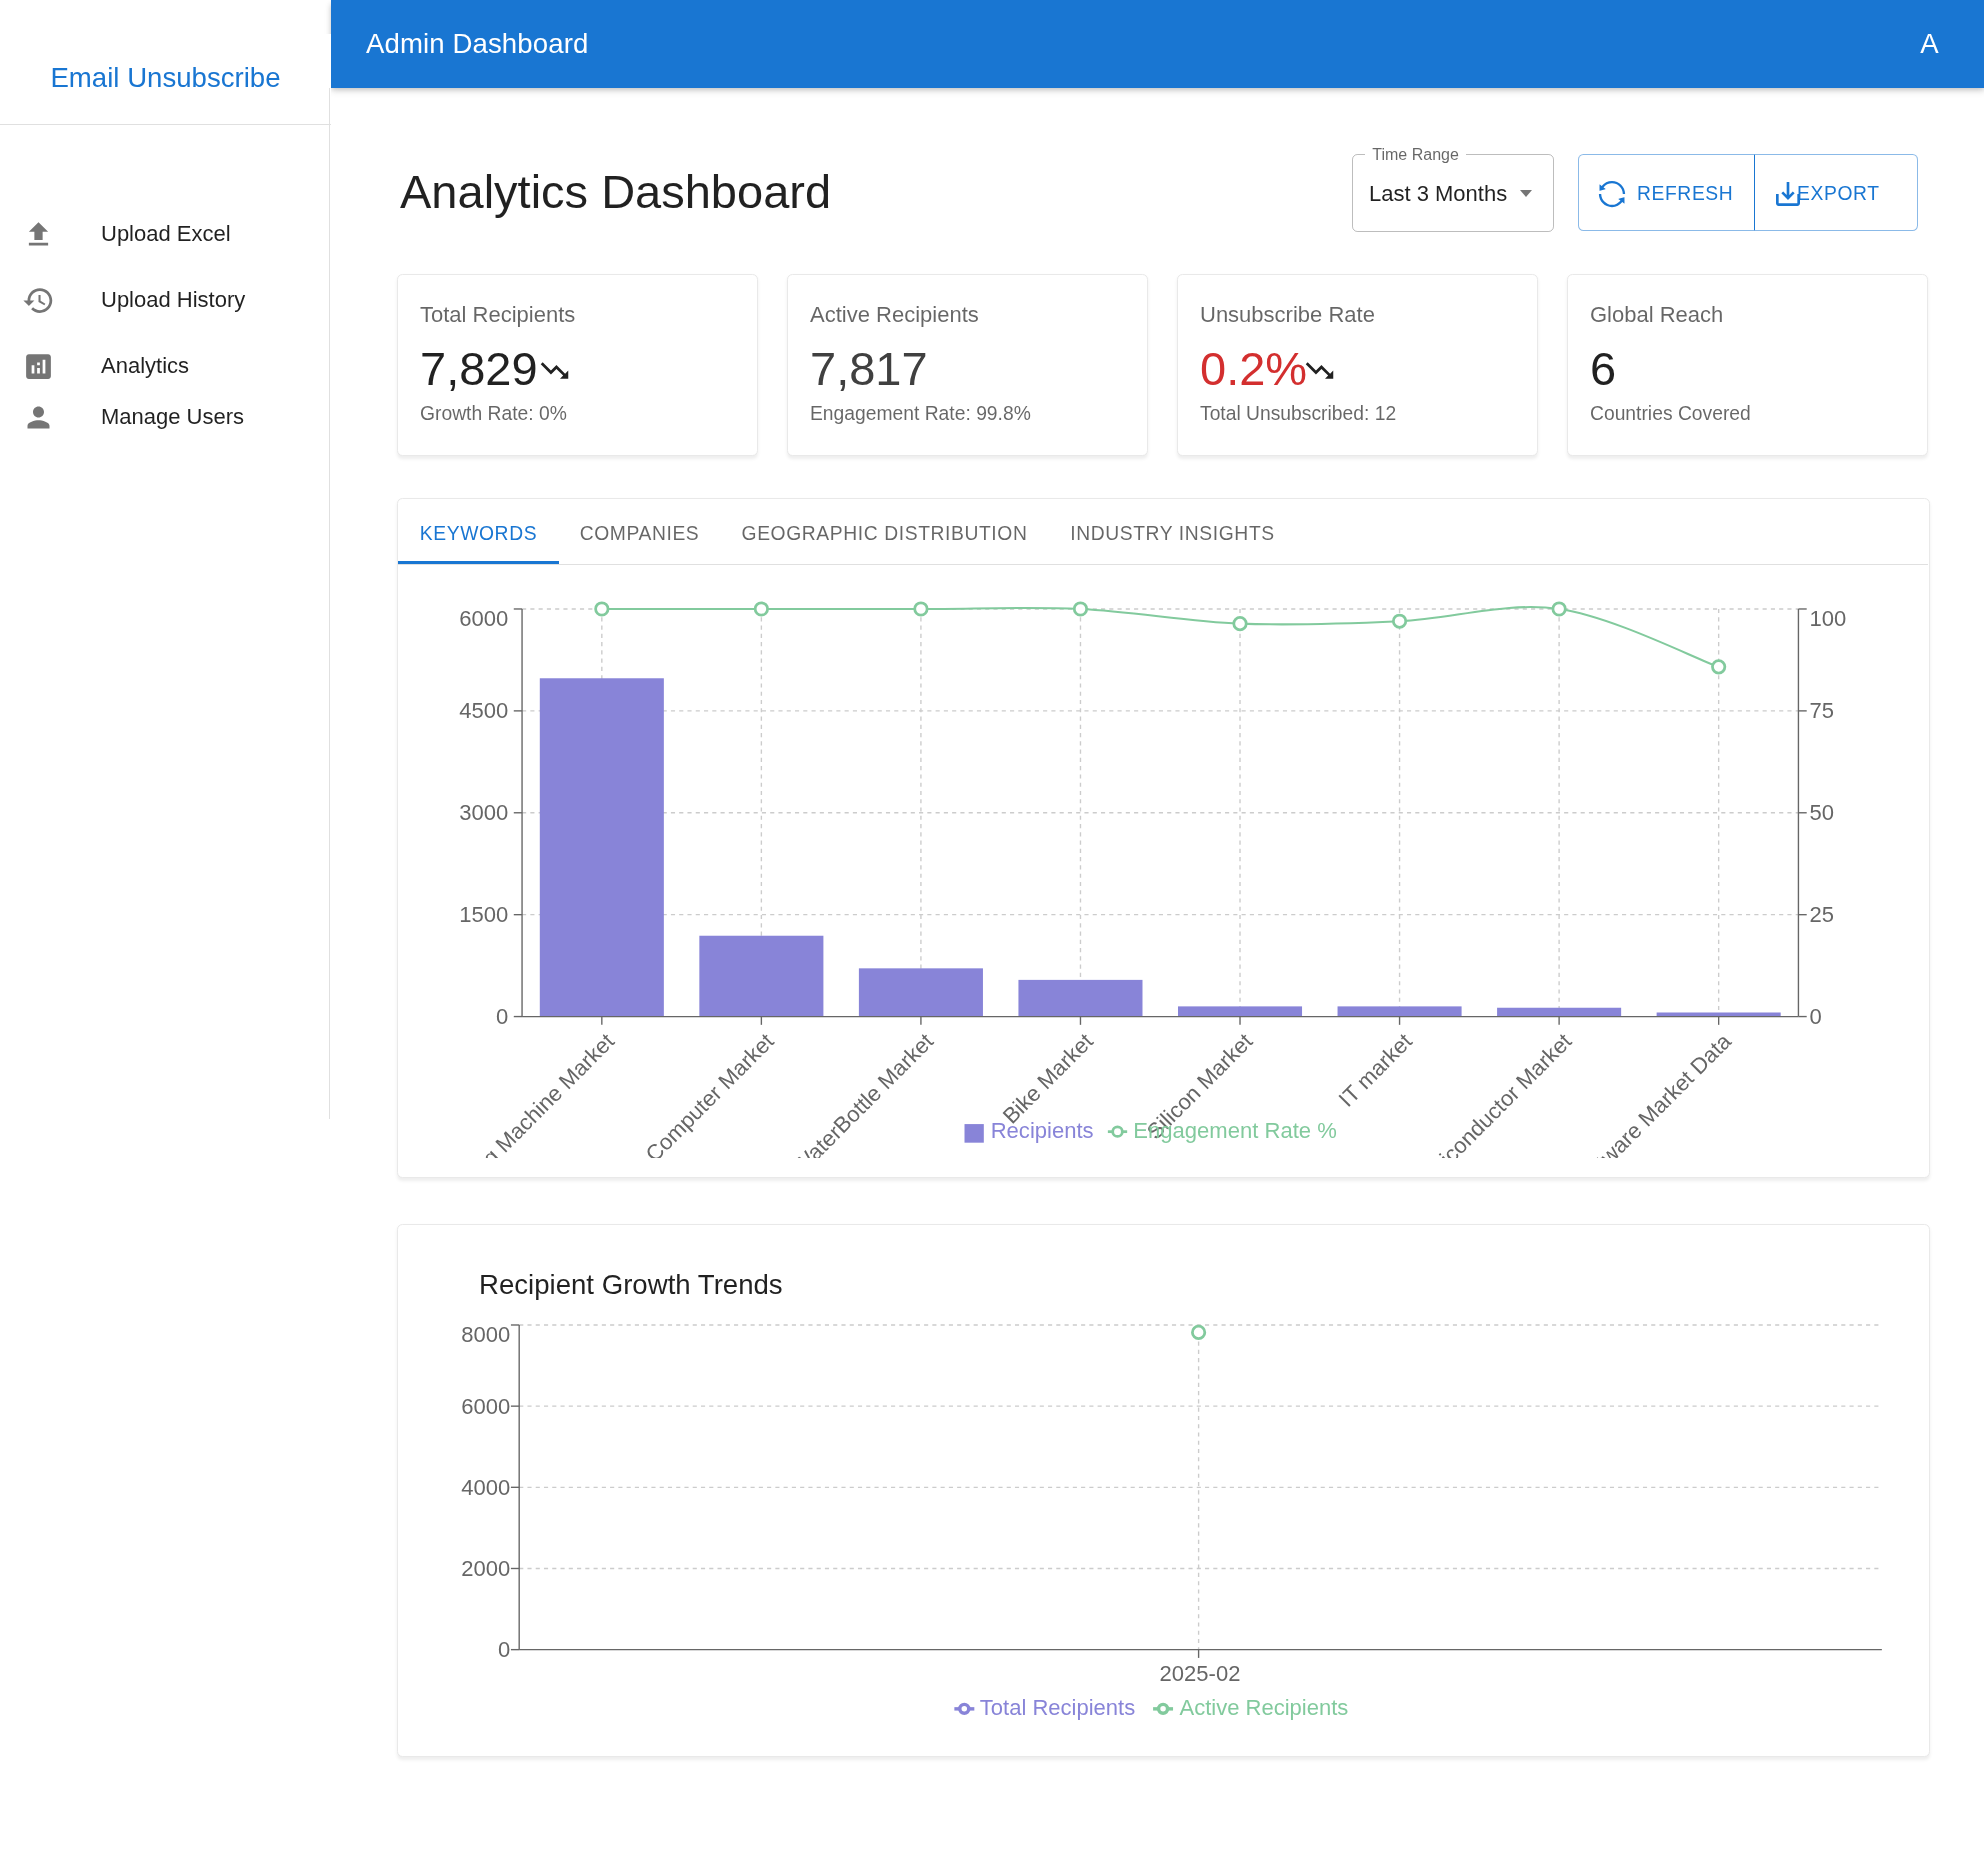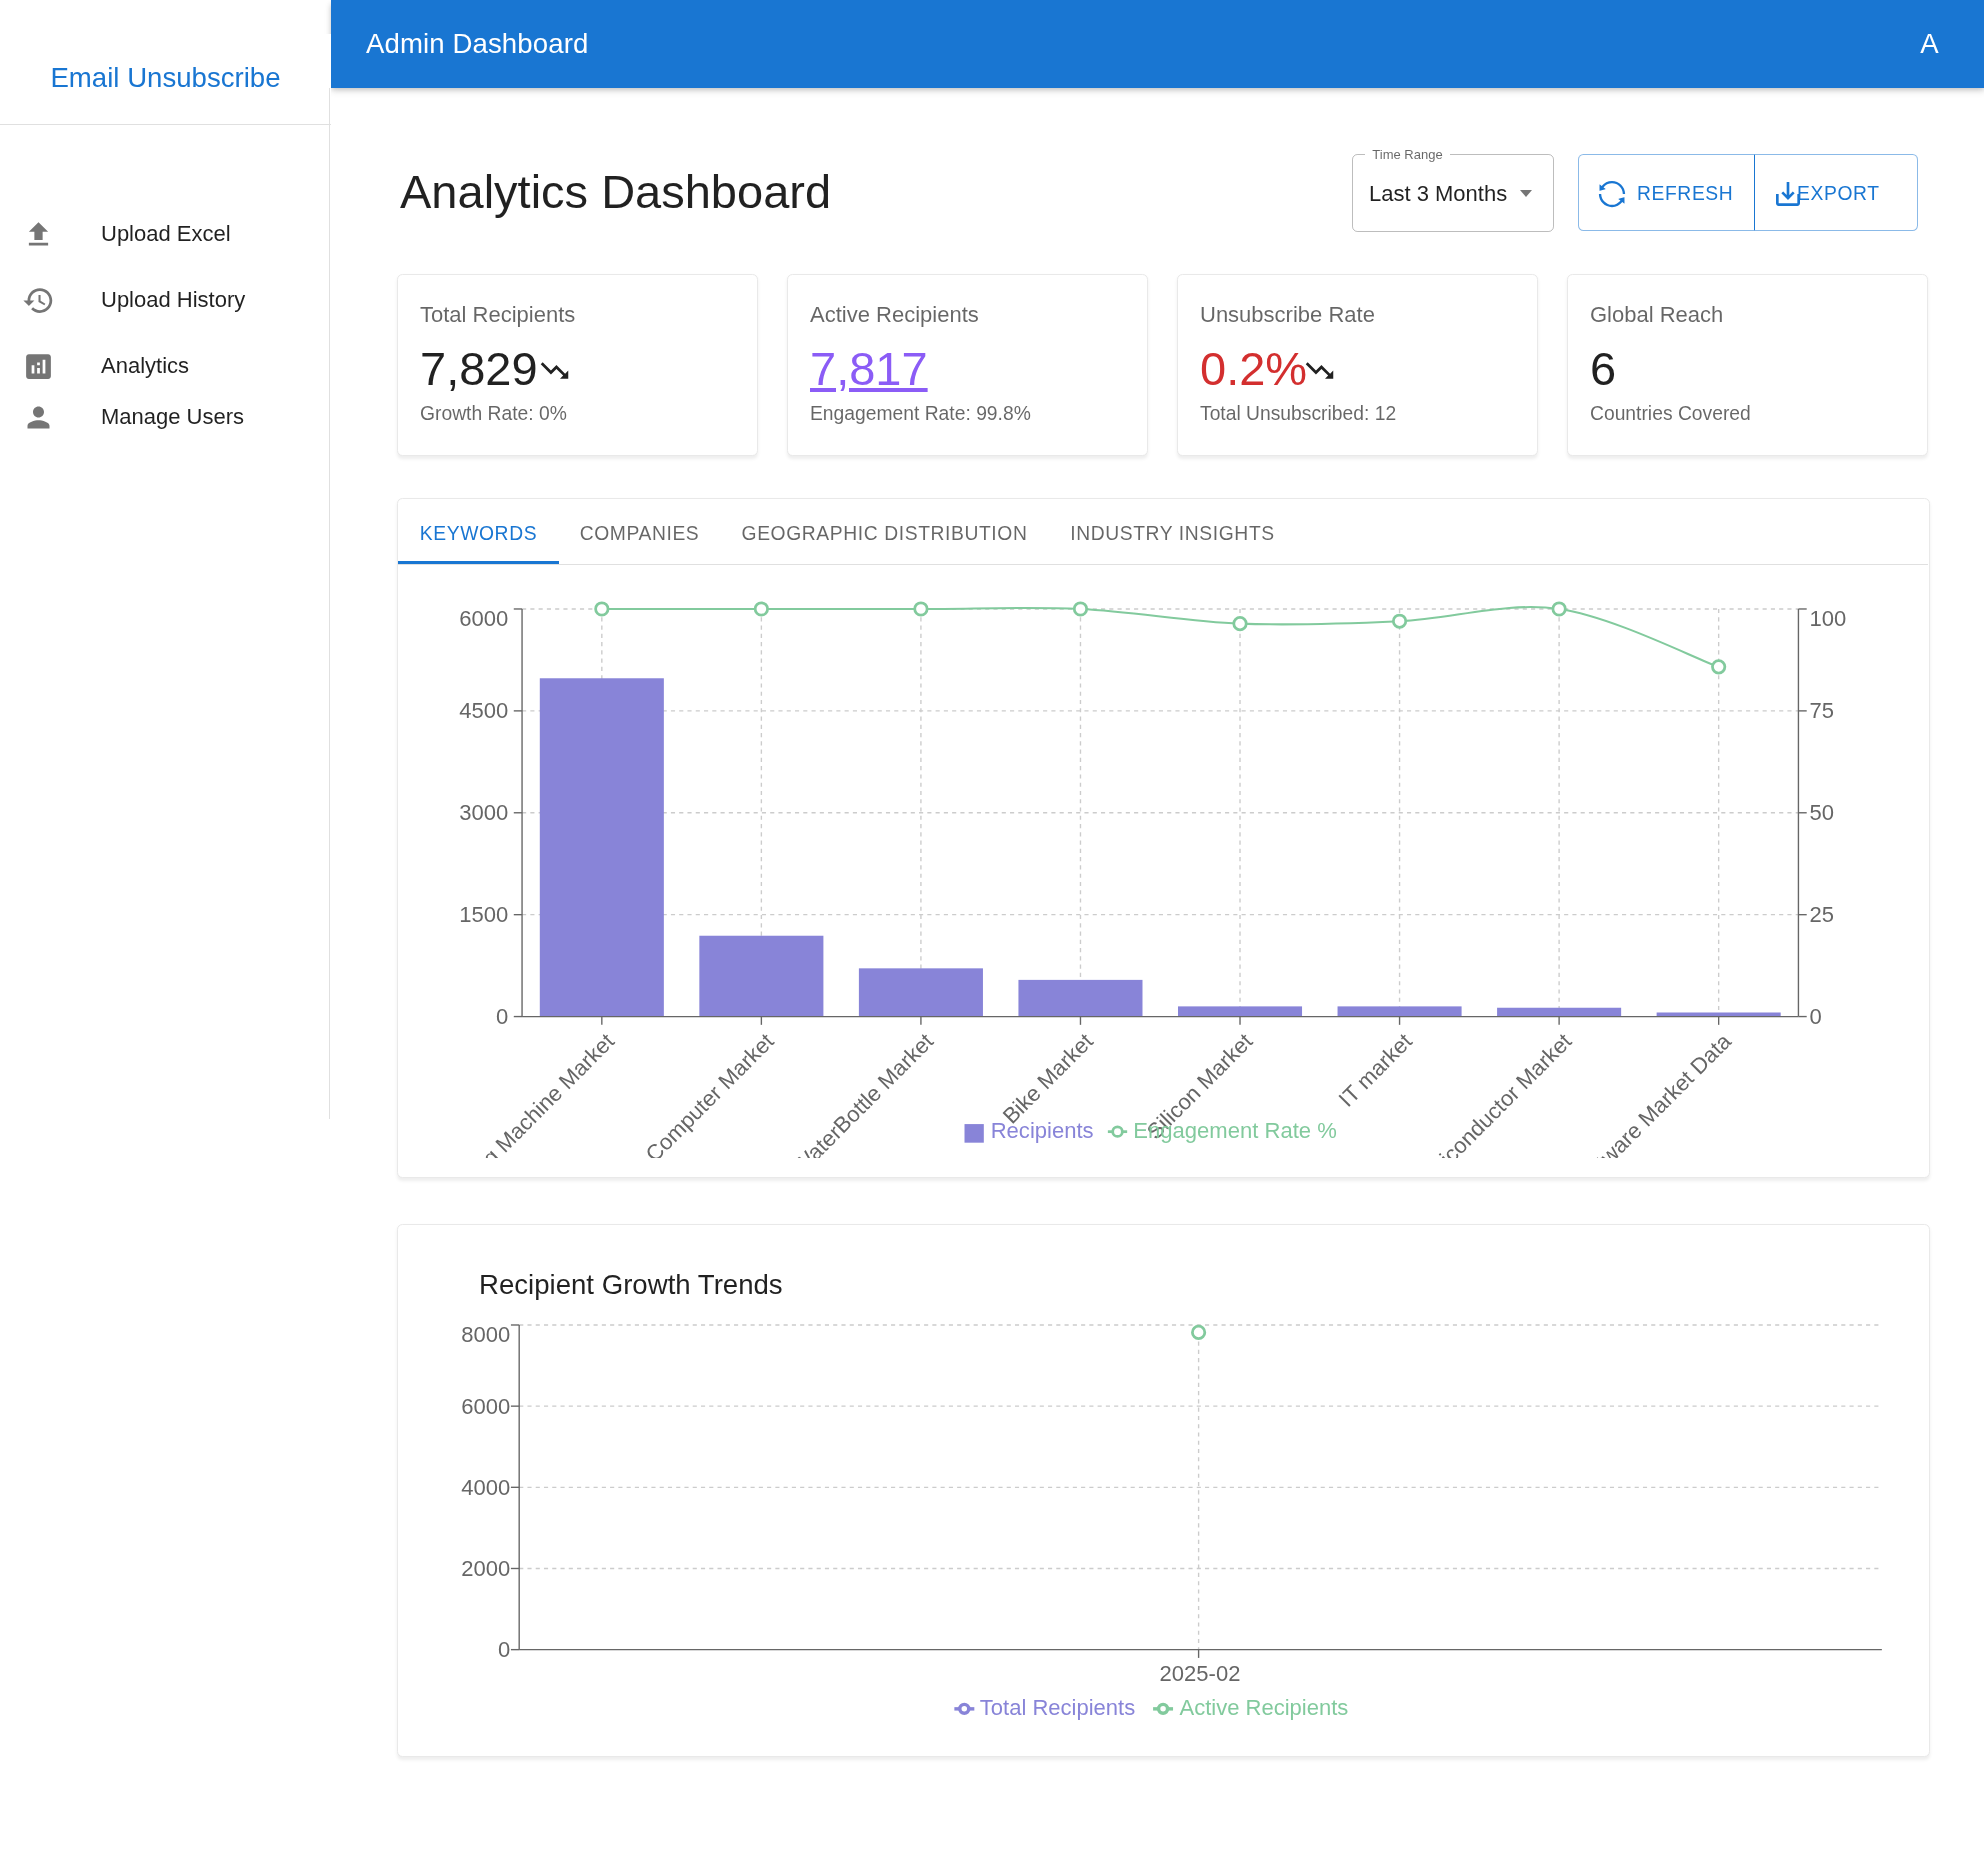--- a/index.html
+++ b/index.html
@@ -14,21 +14,21 @@
 #sbheader .logo { position:absolute; width:331px; top:0; height:88px; line-height:88px; text-align:center; color:#1976d2; font-size:27.6px; font-weight:500; }
 #sbdivider { position:absolute; left:0; top:90px; width:331px; height:1.4px; background:#e0e0e0; }
 #sbborder { position:absolute; left:329px; top:88px; width:1.4px; height:1031px; background:#e0e0e0; z-index:25; }
 .mitem { position:absolute; left:0; width:329px; height:66px; }
 .mitem svg { position:absolute; left:22px; top:16.5px; width:33px; height:33px; fill:#757575; }
 .mitem .mtxt { position:absolute; left:101px; top:0; height:66px; line-height:66px; font-size:22px; color:rgba(0,0,0,0.87); }
 
 #h4 { position:absolute; left:400px; top:163px; font-size:47px; line-height:58px; color:rgba(0,0,0,0.87); white-space:nowrap; }
 
 #select { position:absolute; left:1352px; top:154px; width:202px; height:78px; border:1.4px solid rgba(0,0,0,0.26); border-radius:5.5px; }
-#select .lbl { position:absolute; left:12.4px; top:-11px; background:#fff; padding:0 6.9px; font-size:13px; line-height:22px; color:rgba(0,0,0,0.6); white-space:nowrap; }
+#select .lbl { position:absolute; left:12.4px; top:-11px; background:#fff; padding:0 6.9px; font-size:16px; line-height:22px; color:rgba(0,0,0,0.6); white-space:nowrap; }
 #select .val { position:absolute; left:16px; top:1.4px; height:75px; line-height:75px; font-size:22px; color:rgba(0,0,0,0.87); white-space:nowrap; }
 #select .arr { position:absolute; left:167px; top:35px; width:0; height:0; border-left:6.9px solid transparent; border-right:6.9px solid transparent; border-top:7.6px solid rgba(0,0,0,0.54); }
 
 #btns { position:absolute; left:1578px; top:154px; width:340px; height:77px; }
 .btn { position:absolute; top:0; height:77px; border:1.4px solid rgba(25,118,210,0.5); color:#1976d2; }
 #btn1 { left:0; width:177px; border-radius:5.5px 0 0 5.5px; border-right:1.4px solid #1976d2; }
 #btn2 { left:177px; width:163px; border-radius:0 5.5px 5.5px 0; border-left:none; }
 .btn .bic { position:absolute; top:23px; }
 .btn .btx { position:absolute; top:2.1px; height:74px; line-height:74px; font-size:19.3px; font-weight:500; letter-spacing:0.6px; }
 
@@ -112,21 +112,21 @@
 <div class="card scard" style="left:397px;">
   <div class="t1">Total Recipients</div>
   <div class="num">7,829</div>
   <svg class="tdico" style="left:140px;" viewBox="0 0 24 24">
       <path d="M16 18l2.29-2.29-4.88-4.88-4 4L2 7.41 3.41 6l6 6 4-4 6.3 6.29L22 12v6z"></path>
     </svg>
   <div class="t2">Growth Rate: 0%</div>
 </div>
 <div class="card scard" style="left:787px;">
   <div class="t1">Active Recipients</div>
-  <div class="num" style="color:#8b5cf6;text-decoration:underline;">7,817</div>
+  <div class="num" style="color:#404040;">7,817</div>
   <div class="t2">Engagement Rate: 99.8%</div>
 </div>
 <div class="card scard" style="left:1177px;">
   <div class="t1">Unsubscribe Rate</div>
   <div class="num" style="color:#d32f2f;">0.2%</div>
   <svg class="tdico" style="left:125px;" viewBox="0 0 24 24">
       <path d="M16 18l2.29-2.29-4.88-4.88-4 4L2 7.41 3.41 6l6 6 4-4 6.3 6.29L22 12v6z"></path>
     </svg>
   <div class="t2">Total Unsubscribed: 12</div>
 </div>

